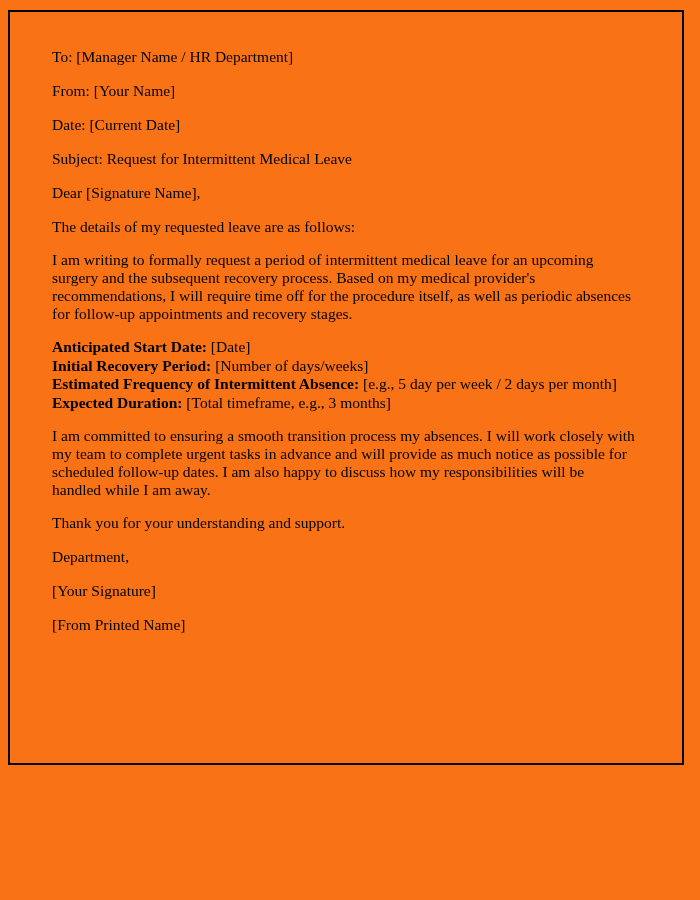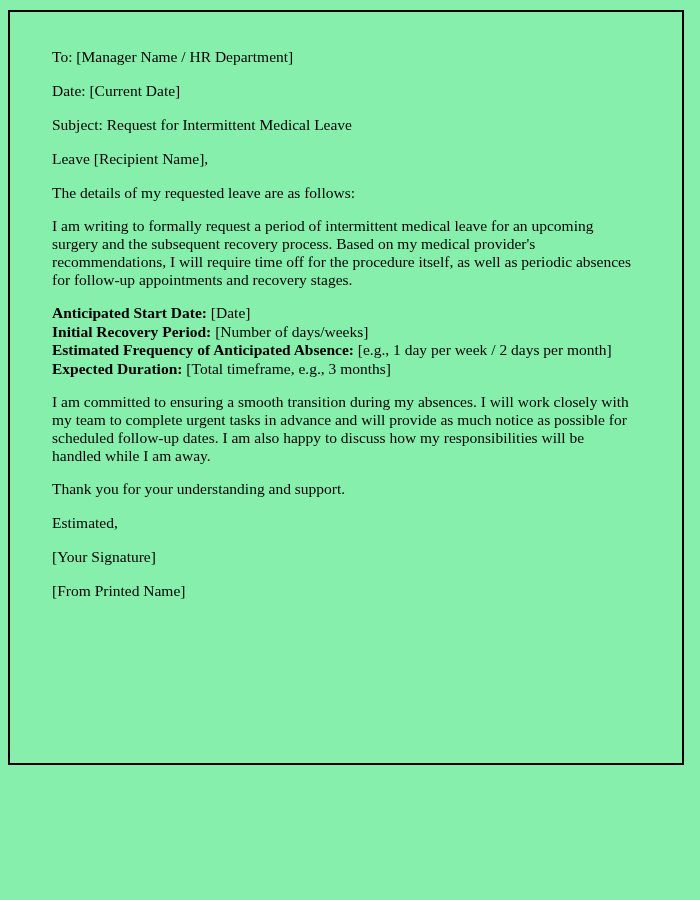--- a/index.html
+++ b/index.html
@@ -4,21 +4,21 @@
 <style>
   html, body {
     margin: 0;
     padding: 0;
     background: #ffffff;
   }
   .page {
     position: relative;
     width: 700px;
     height: 900px;
-    background: #86efac;
+    background: #f97316;
     font-family: "Liberation Serif", "DejaVu Serif", serif;
     color: #000000;
   }
   .letter-frame {
     position: absolute;
     left: 8px;
     top: 10px;
     width: 676px;
     height: 755px;
     border: 2px solid #000000;
@@ -45,49 +45,50 @@
     font-weight: bold;
   }
 </style>
 </head>
 <body>
 
 <div class="page">
   <div class="letter-frame">
 
     <div class="line">To: [Manager Name / HR Department]</div>
+    <div class="line">From: [Your Name]</div>
     <div class="line">Date: [Current Date]</div>
     <div class="line">Subject: Request for Intermittent Medical Leave</div>
-    <div class="line">Leave [Recipient Name],</div>
+    <div class="line">Dear [Signature Name],</div>
 
     <div class="para">The details of my requested leave are as follows:</div>
 
     <div class="para">I am writing to formally request a period of intermittent medical leave for an upcoming surgery and the subsequent recovery process. Based on my medical provider's recommendations, I will require time off for the procedure itself, as well as periodic absences for follow-up appointments and recovery stages.</div>
 
     <div class="details-block">
       <div class="detail-line">
         <strong>Anticipated Start Date:</strong><span> [Date]</span>
       </div>
       <div class="detail-line">
         <strong>Initial Recovery Period:</strong><span> [Number of days/weeks]</span>
       </div>
       <div class="detail-line">
-        <strong>Estimated Frequency of Anticipated Absence:</strong><span> [e.g., 1 day per week / 2 days per month]</span>
+        <strong>Estimated Frequency of Intermittent Absence:</strong><span> [e.g., 5 day per week / 2 days per month]</span>
       </div>
       <div class="detail-line">
         <strong>Expected Duration:</strong><span> [Total timeframe, e.g., 3 months]</span>
       </div>
     </div>
 
-    <div class="para">I am committed to ensuring a smooth transition during my absences. I will work closely with my team to complete urgent tasks in advance and will provide as much notice as possible for scheduled follow-up dates. I am also happy to discuss how my responsibilities will be handled while I am away.</div>
+    <div class="para">I am committed to ensuring a smooth transition process my absences. I will work closely with my team to complete urgent tasks in advance and will provide as much notice as possible for scheduled follow-up dates. I am also happy to discuss how my responsibilities will be handled while I am away.</div>
 
 
     <div class="line">Thank you for your understanding and support.</div>
 
-    <div class="line">Estimated,</div>
+    <div class="line">Department,</div>
 
     <div class="line">[Your Signature]</div>
 
     <div class="line">[From Printed Name]</div>
 
 
   </div>
 </div>
 
 </body></html>

